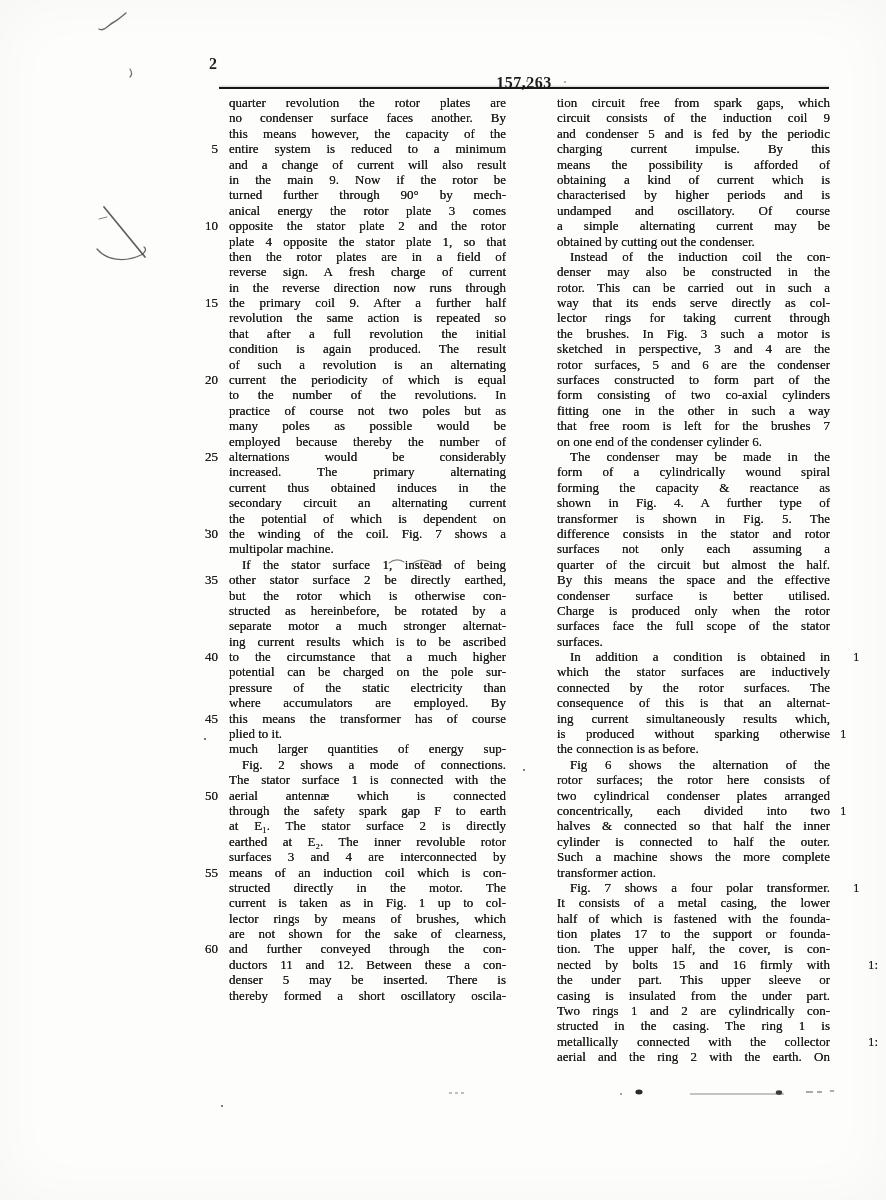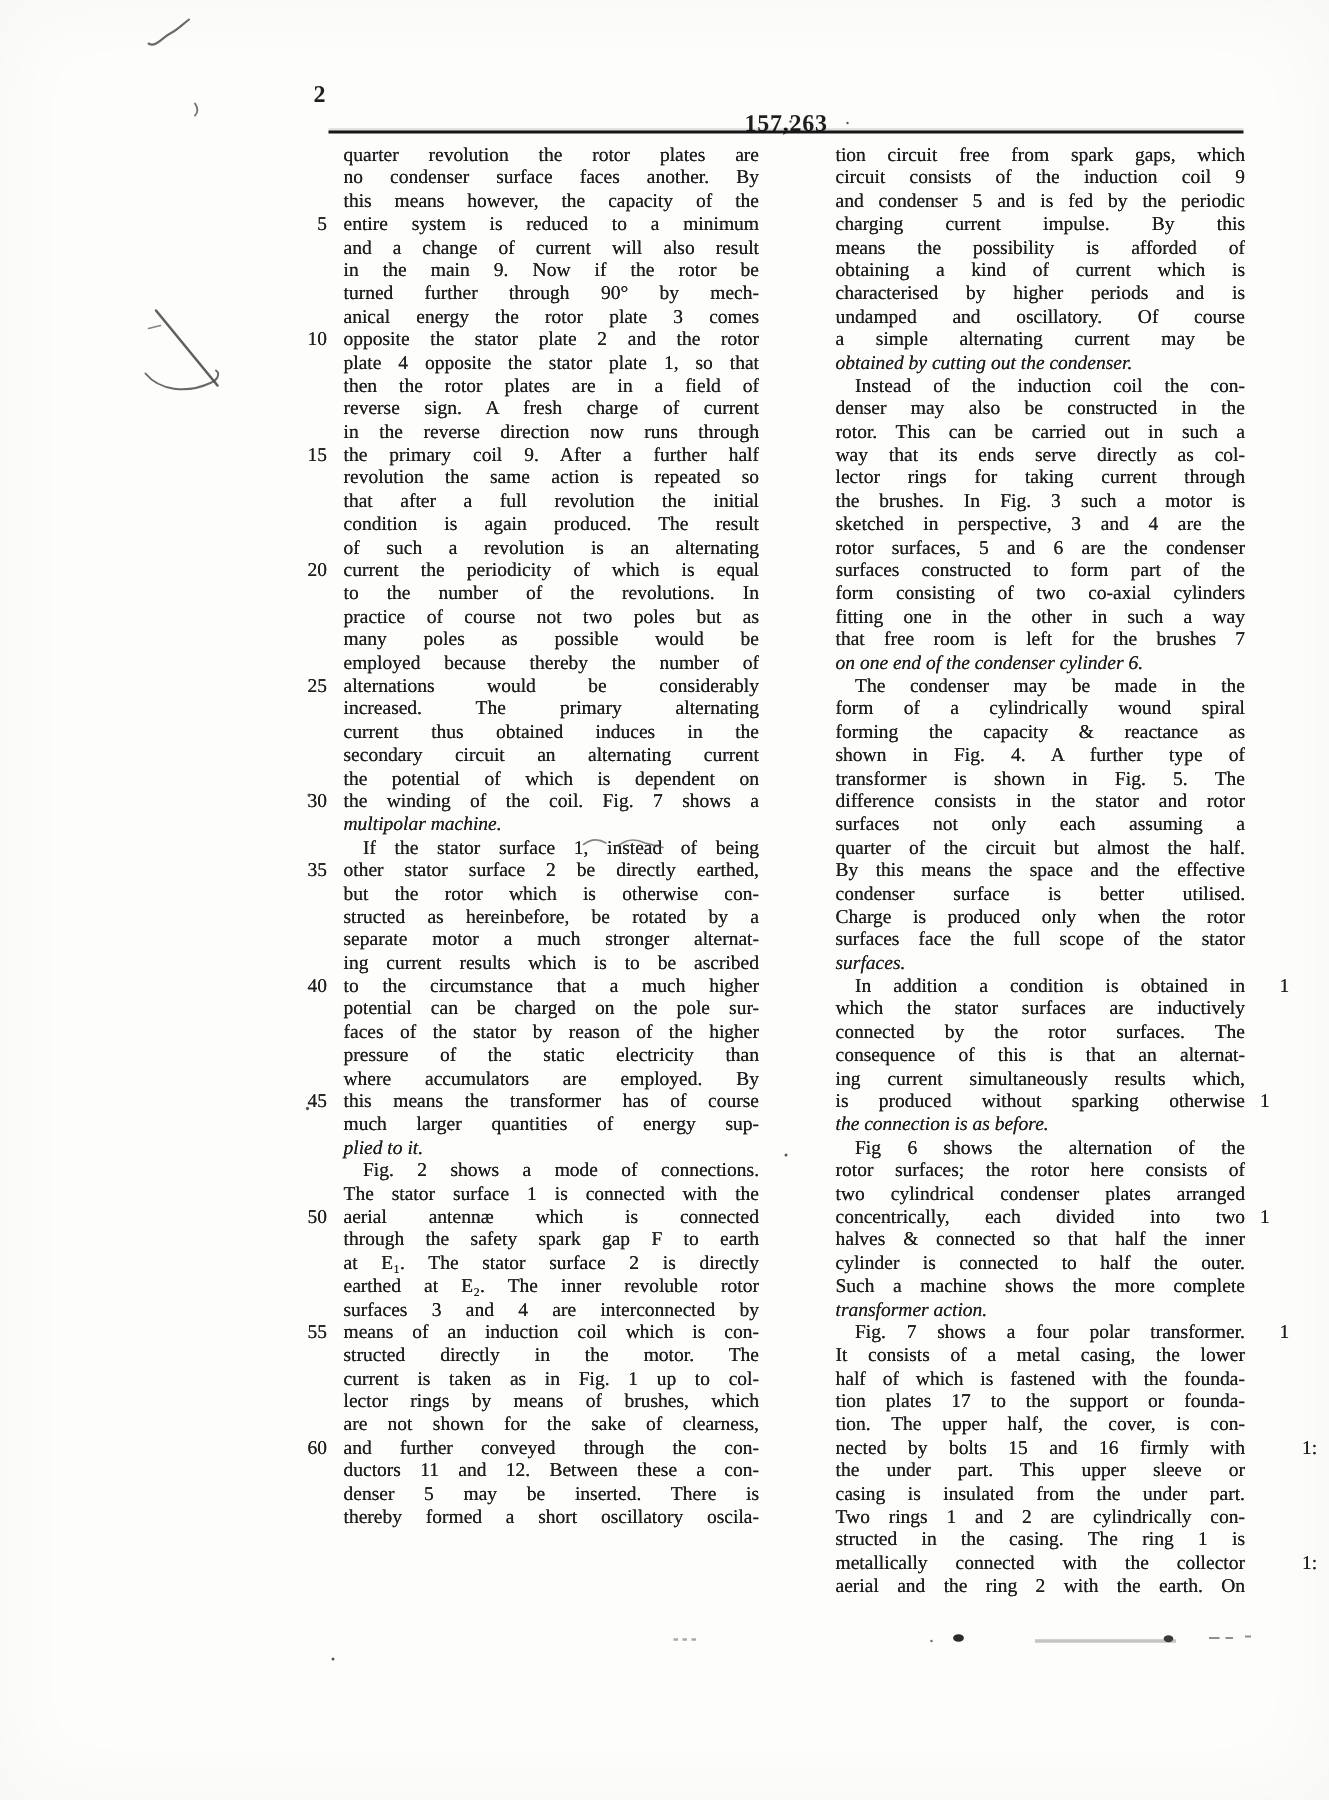--- a/index.html
+++ b/index.html
@@ -32,21 +32,21 @@
     font-size:13px;line-height:15.4px;
     text-shadow:0 0 .3px currentColor;
   }
   .col-left{left:229px;width:277px;}
   .col-right{left:557px;width:273px;}
   .ln{
     position:relative;height:15.4px;overflow:visible;
     text-align:justify;text-align-last:justify;
     white-space:normal;
   }
-  .ln.end{text-align-last:left;font-style:italic;}
+  .ln.end{text-align-last:left;}
   .ln.indent{text-indent:13px;}
   .mnum{
     position:absolute;top:0;font-size:13px;line-height:15.4px;
     white-space:nowrap;
   }
   .mnum.left{right:100%;margin-right:11px;}
   .mnum.right{left:100%;}
   svg.marks{position:absolute;left:0;top:0;pointer-events:none;}
 </style>
 </head>
@@ -90,26 +90,25 @@
       <div class="ln">the winding of the coil. Fig. 7 shows a<span class="mnum left">30</span></div>
       <div class="ln end">multipolar machine.</div>
       <div class="ln indent">If the stator surface 1, instead of being</div>
       <div class="ln">other stator surface 2 be directly earthed,<span class="mnum left">35</span></div>
       <div class="ln">but the rotor which is otherwise con-</div>
       <div class="ln">structed as hereinbefore, be rotated by a</div>
       <div class="ln">separate motor a much stronger alternat-</div>
       <div class="ln">ing current results which is to be ascribed</div>
       <div class="ln">to the circumstance that a much higher<span class="mnum left">40</span></div>
       <div class="ln">potential can be charged on the pole sur-</div>
-      <div class="ln">faces of the stator by reason of the higher</div>
       <div class="ln">pressure of the static electricity than</div>
       <div class="ln">where accumulators are employed. By</div>
       <div class="ln">this means the transformer has of course<span class="mnum left">45</span></div>
+      <div class="ln end">plied to it.</div>
       <div class="ln">much larger quantities of energy sup-</div>
-      <div class="ln end">plied to it.</div>
       <div class="ln indent">Fig. 2 shows a mode of connections.</div>
       <div class="ln">The stator surface 1 is connected with the</div>
       <div class="ln">aerial antennæ which is connected<span class="mnum left">50</span></div>
       <div class="ln">through the safety spark gap F to earth</div>
       <div class="ln">at E₁. The stator surface 2 is directly</div>
       <div class="ln">earthed at E₂. The inner revoluble rotor</div>
       <div class="ln">surfaces 3 and 4 are interconnected by</div>
       <div class="ln">means of an induction coil which is con-<span class="mnum left">55</span></div>
       <div class="ln">structed directly in the motor. The</div>
       <div class="ln">current is taken as in Fig. 1 up to col-</div>

